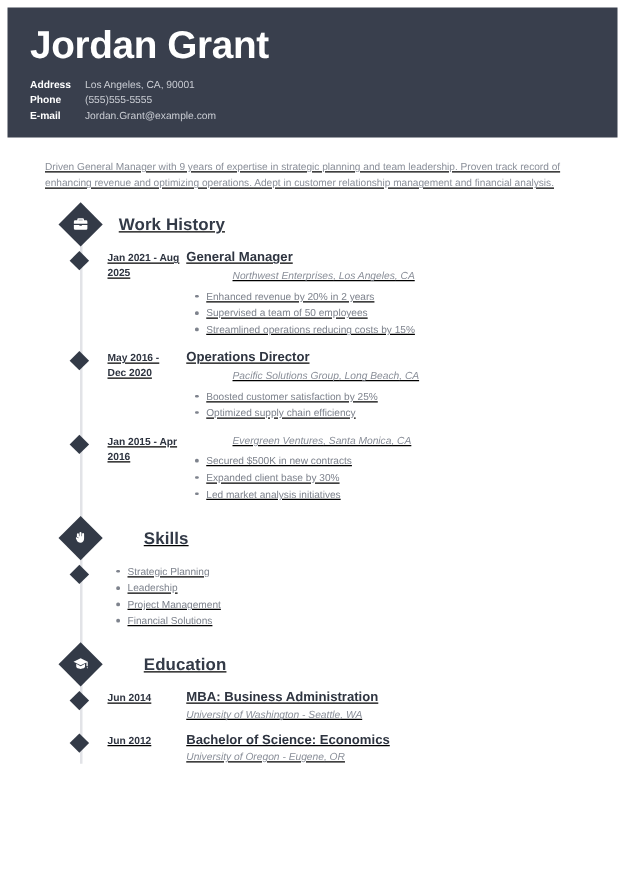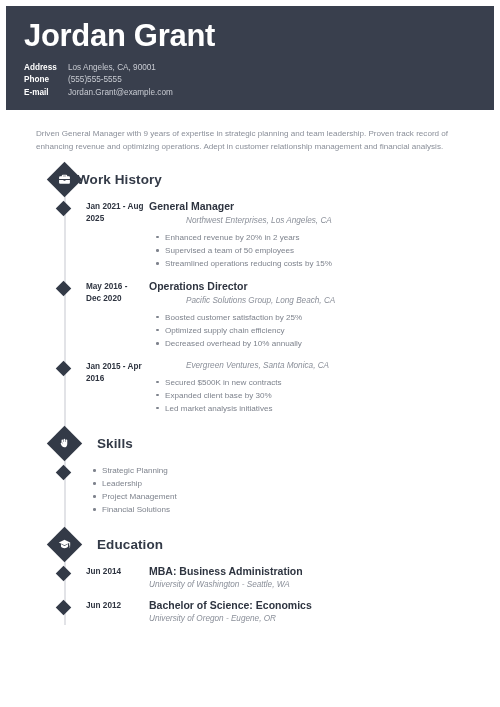--- a/index.html
+++ b/index.html
@@ -56,20 +56,21 @@
     font-weight: normal;
   }
 
   
   .body {
     position: absolute;
     left: 6px;
     top: 110px;
     width: 488px;
     padding: 17px 22px 0 22px;
+    text-decoration: underline;
   }
 
   .summary {
     color: #8a8f99;
     font-size: 8.1px;
     line-height: 1.62;
     width: 440px;
     margin-left: 8px;
     margin-bottom: 14px;
   }
@@ -112,20 +113,21 @@
     justify-content: center;
   }
   .diamond-lg svg {
     transform: rotate(-45deg);
     display: block;
   }
   .section-title {
     color: #333a47;
     font-size: 13.5px;
     font-weight: bold;
+    margin-left: 18px;
     letter-spacing: 0.1px;
   }
 
   
   .entry {
     position: relative;
     display: flex;
     align-items: flex-start;
     margin-bottom: 10px;
     z-index: 2;
@@ -291,21 +293,20 @@
 
       <div class="entry">
         <div class="diamond-sm"></div>
         <div class="entry-date">May 2016 - Dec 2020</div>
         <div class="entry-main">
           <div class="entry-title">Operations Director</div>
           <div class="entry-sub">Pacific Solutions Group, Long Beach, CA</div>
           <ul class="bullets">
             <li>Boosted customer satisfaction by 25%</li>
             <li>Optimized supply chain efficiency</li>
-            <li>Decreased overhead by 10% annually</li>
           </ul>
         </div>
       </div>
 
       <div class="entry">
         <div class="diamond-sm"></div>
         <div class="entry-date">Jan 2015 - Apr 2016</div>
         <div class="entry-main">
           <div class="entry-sub">Evergreen Ventures, Santa Monica, CA</div>
           <ul class="bullets">

